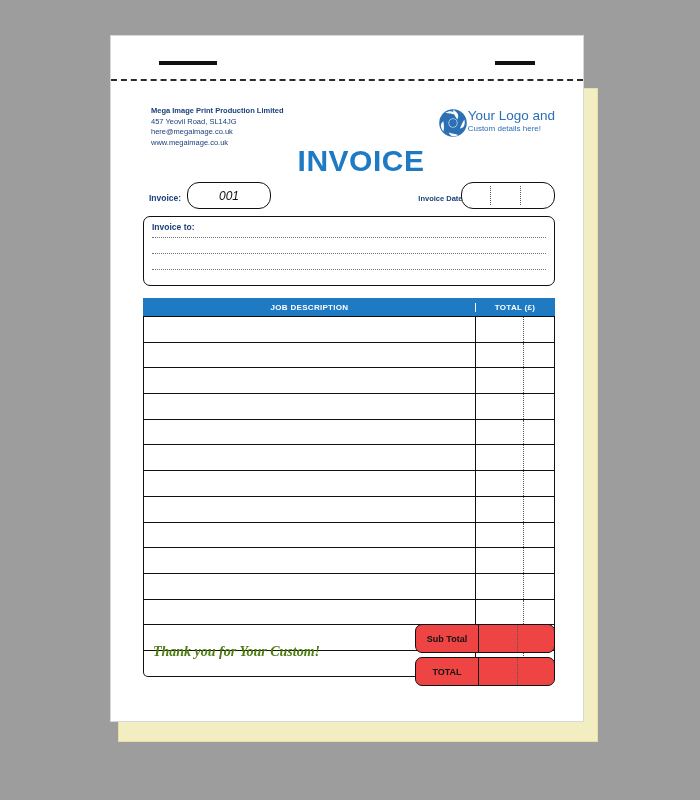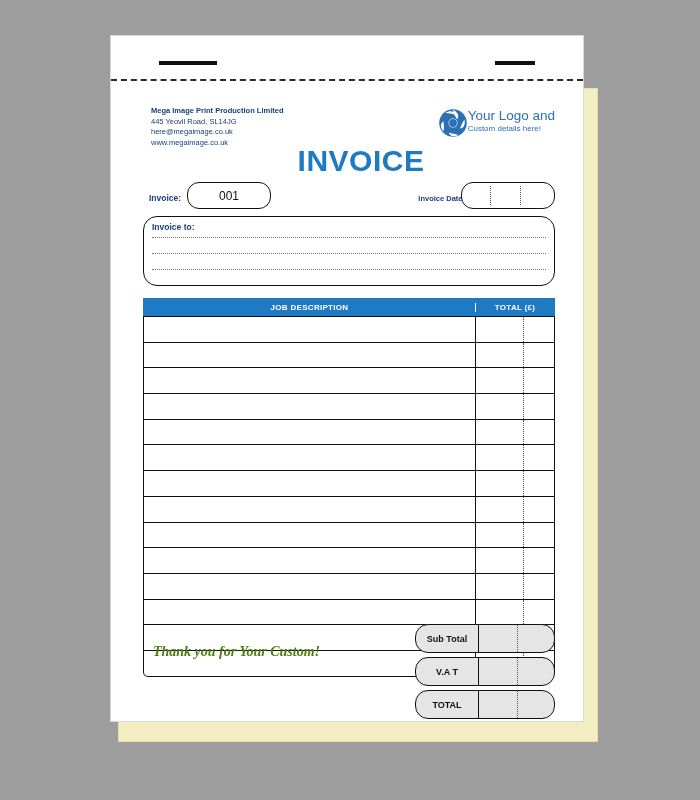--- a/index.html
+++ b/index.html
@@ -147,20 +147,21 @@
     width: 82px;
     height: 25px;
     border: 1.6px solid #111;
     border-radius: 12px;
     display: flex;
     align-items: center;
     justify-content: center;
     font-size: 12px;
     color: #111;
     background: #fff;
+    font-style: italic;
   }
   #invoice-date-label {
     position: absolute;
     right: 118px;
     top: 158px;
     font-size: 7.5px;
     font-weight: bold;
     color: #1a3f7a;
   }
   #invoice-date-field {
@@ -189,21 +190,21 @@
   }
 
   
   #invoice-to-box {
     position: absolute;
     left: 32px;
     top: 180px;
     right: 28px;
     height: 68px;
     border: 1.6px solid #111;
-    border-radius: 14px;
+    border-radius: 7px;
     background: #fff;
   }
   #invoice-to-label {
     position: absolute;
     left: 8px;
     top: 5px;
     font-size: 8.5px;
     font-weight: bold;
     color: #1a3f7a;
   }
@@ -290,22 +291,22 @@
     position: absolute;
     right: 28px;
     top: 588px;
     width: 140px;
   }
   .total-row {
     display: flex;
     height: 27px;
     margin-bottom: 4px;
     border: 1.6px solid #111;
-    border-radius: 13px;
-    background: #e5e5e5;
+    border-radius: 7px;
+    background: #ef4444;
     overflow: hidden;
   }
   .total-row .t-label {
     width: 62px;
     display: flex;
     align-items: center;
     justify-content: center;
     font-size: 9px;
     font-weight: bold;
     color: #111;
@@ -337,21 +338,21 @@
 
   <div id="invoice-page">
     <div class="page-inner">
 
       <div class="tear-mark" id="tear-mark-left"></div>
       <div class="tear-mark" id="tear-mark-right"></div>
       <div id="perforation-line"></div>
 
       <div id="company-block">
         <div id="company-name">Mega Image Print Production Limited</div>
-        <div>445 Yeovil Road, SL14JG</div>
+        <div>457 Yeovil Road, SL14JG</div>
         <div>here@megaimage.co.uk</div>
         <div>www.megaimage.co.uk</div>
       </div>
 
       <div id="logo-block">
         <svg id="logo-mark" viewBox="0 0 100 100">
           <circle cx="50" cy="50" r="46" fill="#2b6fb5"></circle>
           <circle cx="50" cy="50" r="15" fill="#ffffff"></circle>
           <path d="M50 6 C66 14 72 26 64 38 C58 28 52 22 50 6 Z" fill="#ffffff"></path>
           <path d="M88 38 C92 55 86 68 73 68 C78 58 80 50 88 38 Z" fill="#ffffff"></path>
@@ -480,26 +481,20 @@
       <div id="thank-you">Thank you for Your Custom!</div>
 
       <div id="totals-block">
           <div class="total-row">
             <div class="t-label">Sub Total</div>
             <div class="t-value">
               <div class="pence-divider"></div>
             </div>
           </div>
           <div class="total-row">
-            <div class="t-label">V.A T</div>
-            <div class="t-value">
-              <div class="pence-divider"></div>
-            </div>
-          </div>
-          <div class="total-row">
             <div class="t-label">TOTAL</div>
             <div class="t-value">
               <div class="pence-divider"></div>
             </div>
           </div>
         </div>
 
     </div>
   </div>
 </div>

